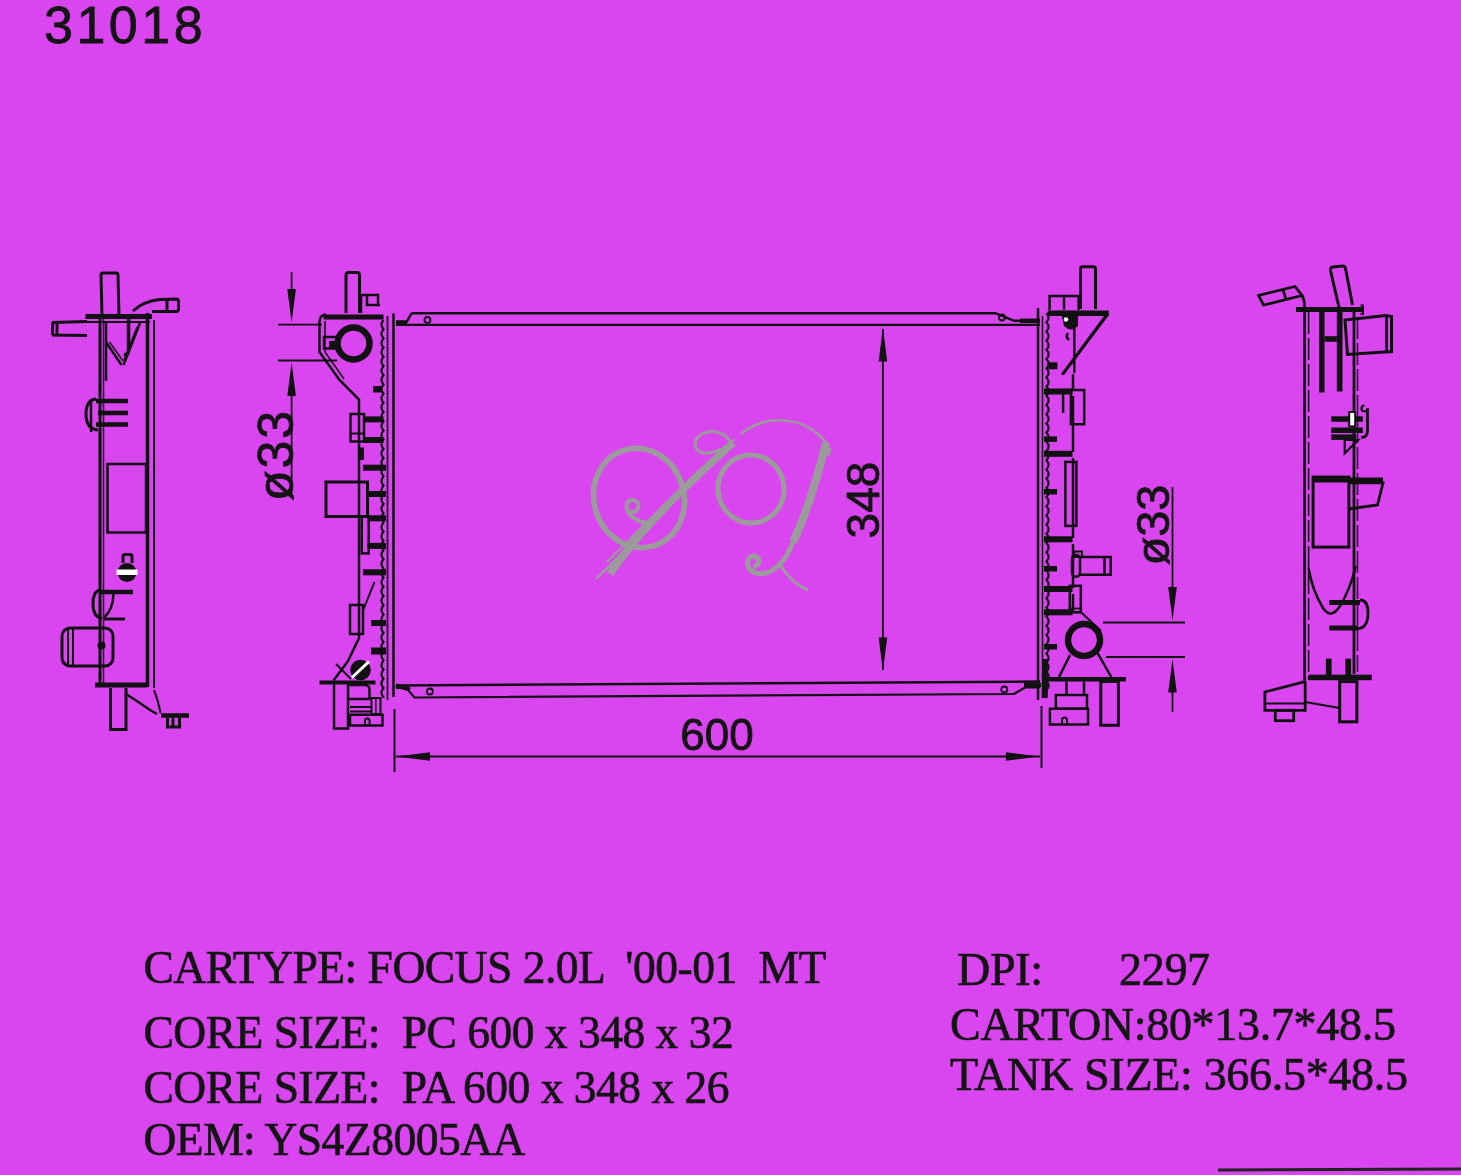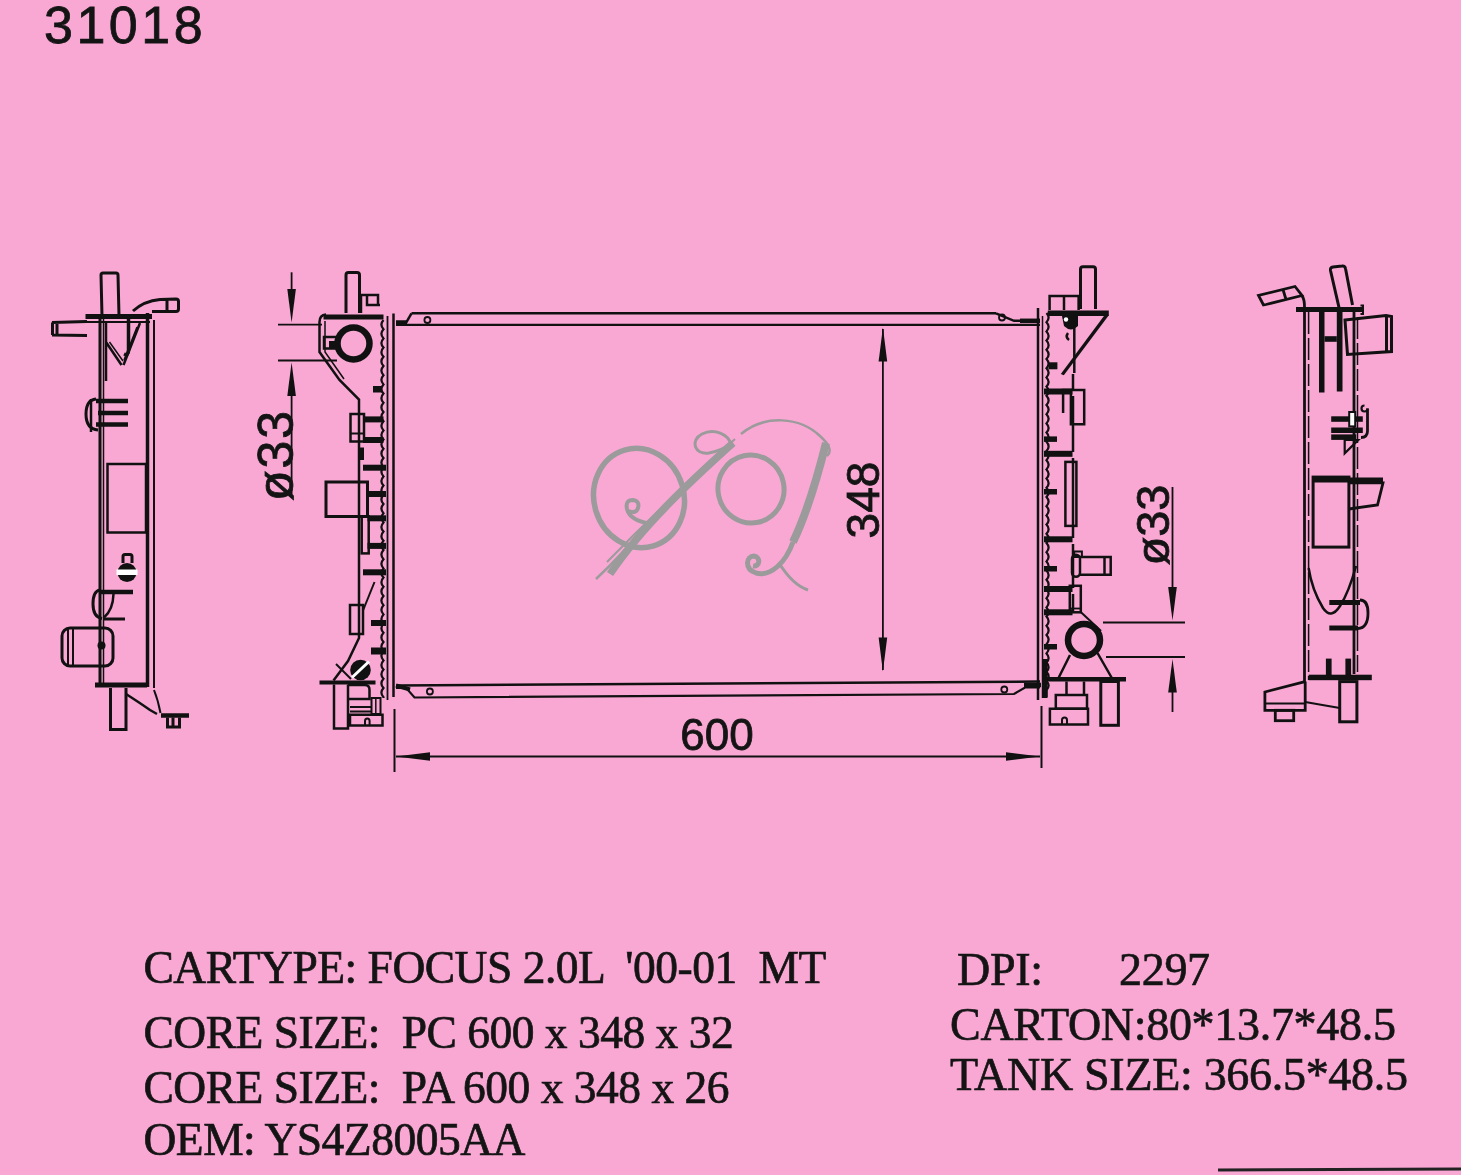--- a/index.html
+++ b/index.html
@@ -1,16 +1,16 @@
 <!DOCTYPE html>
 <html><head>
 <meta charset="utf-8">
 <style>
   html,body { margin:0; padding:0; background:#ffffff; }
-  #page { position:relative; width:1461px; height:1175px; background:#f9a8d4; overflow:hidden;
+  #page { position:relative; width:1461px; height:1175px; background:#d946ef; overflow:hidden;
           font-family:"Liberation Sans", sans-serif; }
   svg text { font-family:"Liberation Sans", sans-serif; fill:#141414; }
   .serif { font-family:"Liberation Serif", serif; }
 </style>
 </head>
 <body>
 <div id="page">
 <svg width="1461" height="1175" viewBox="0 0 1461 1175" fill="none" stroke-linecap="butt" stroke-linejoin="miter">
 
 <text x="44" y="43" font-size="52" letter-spacing="3.5" fill="#161616" stroke="#161616" stroke-width="0.8">31018</text>

